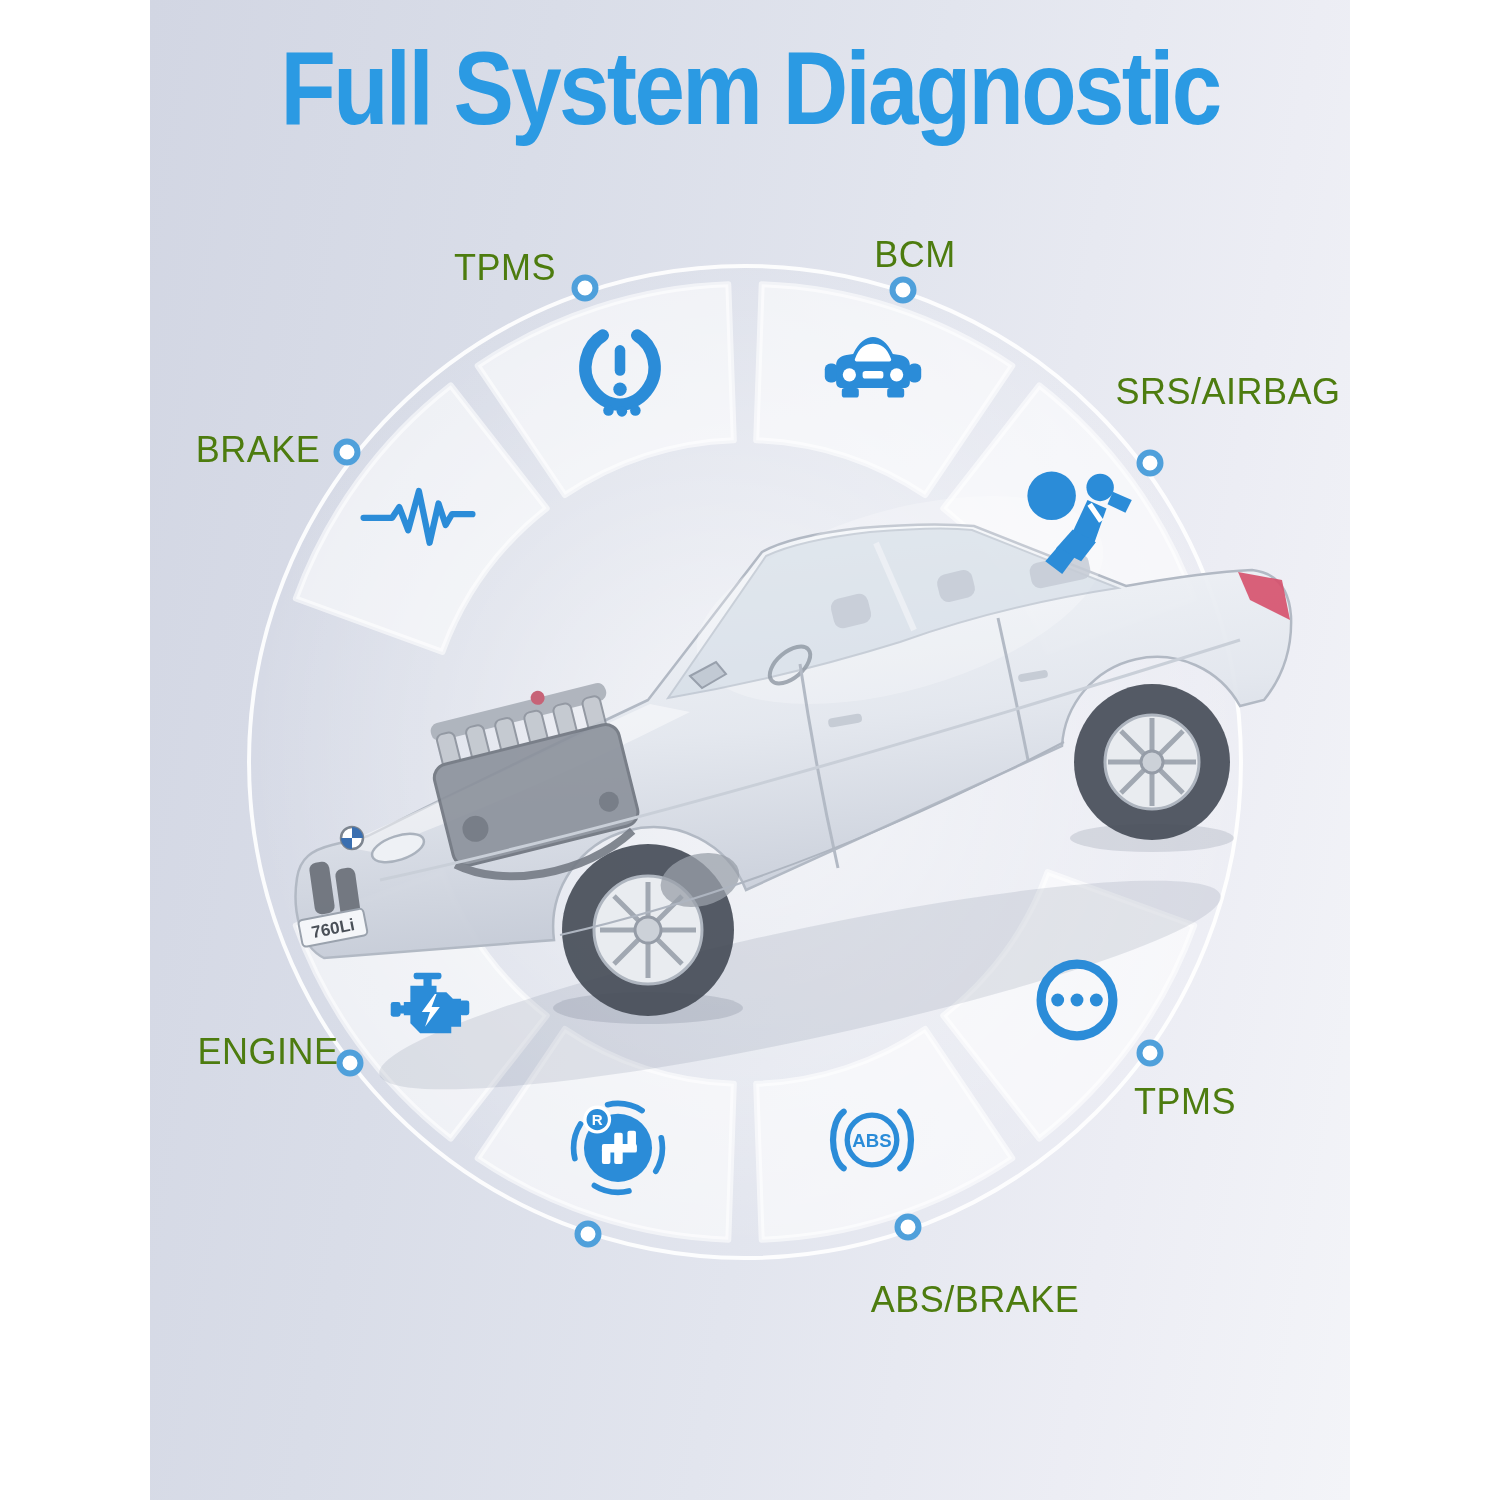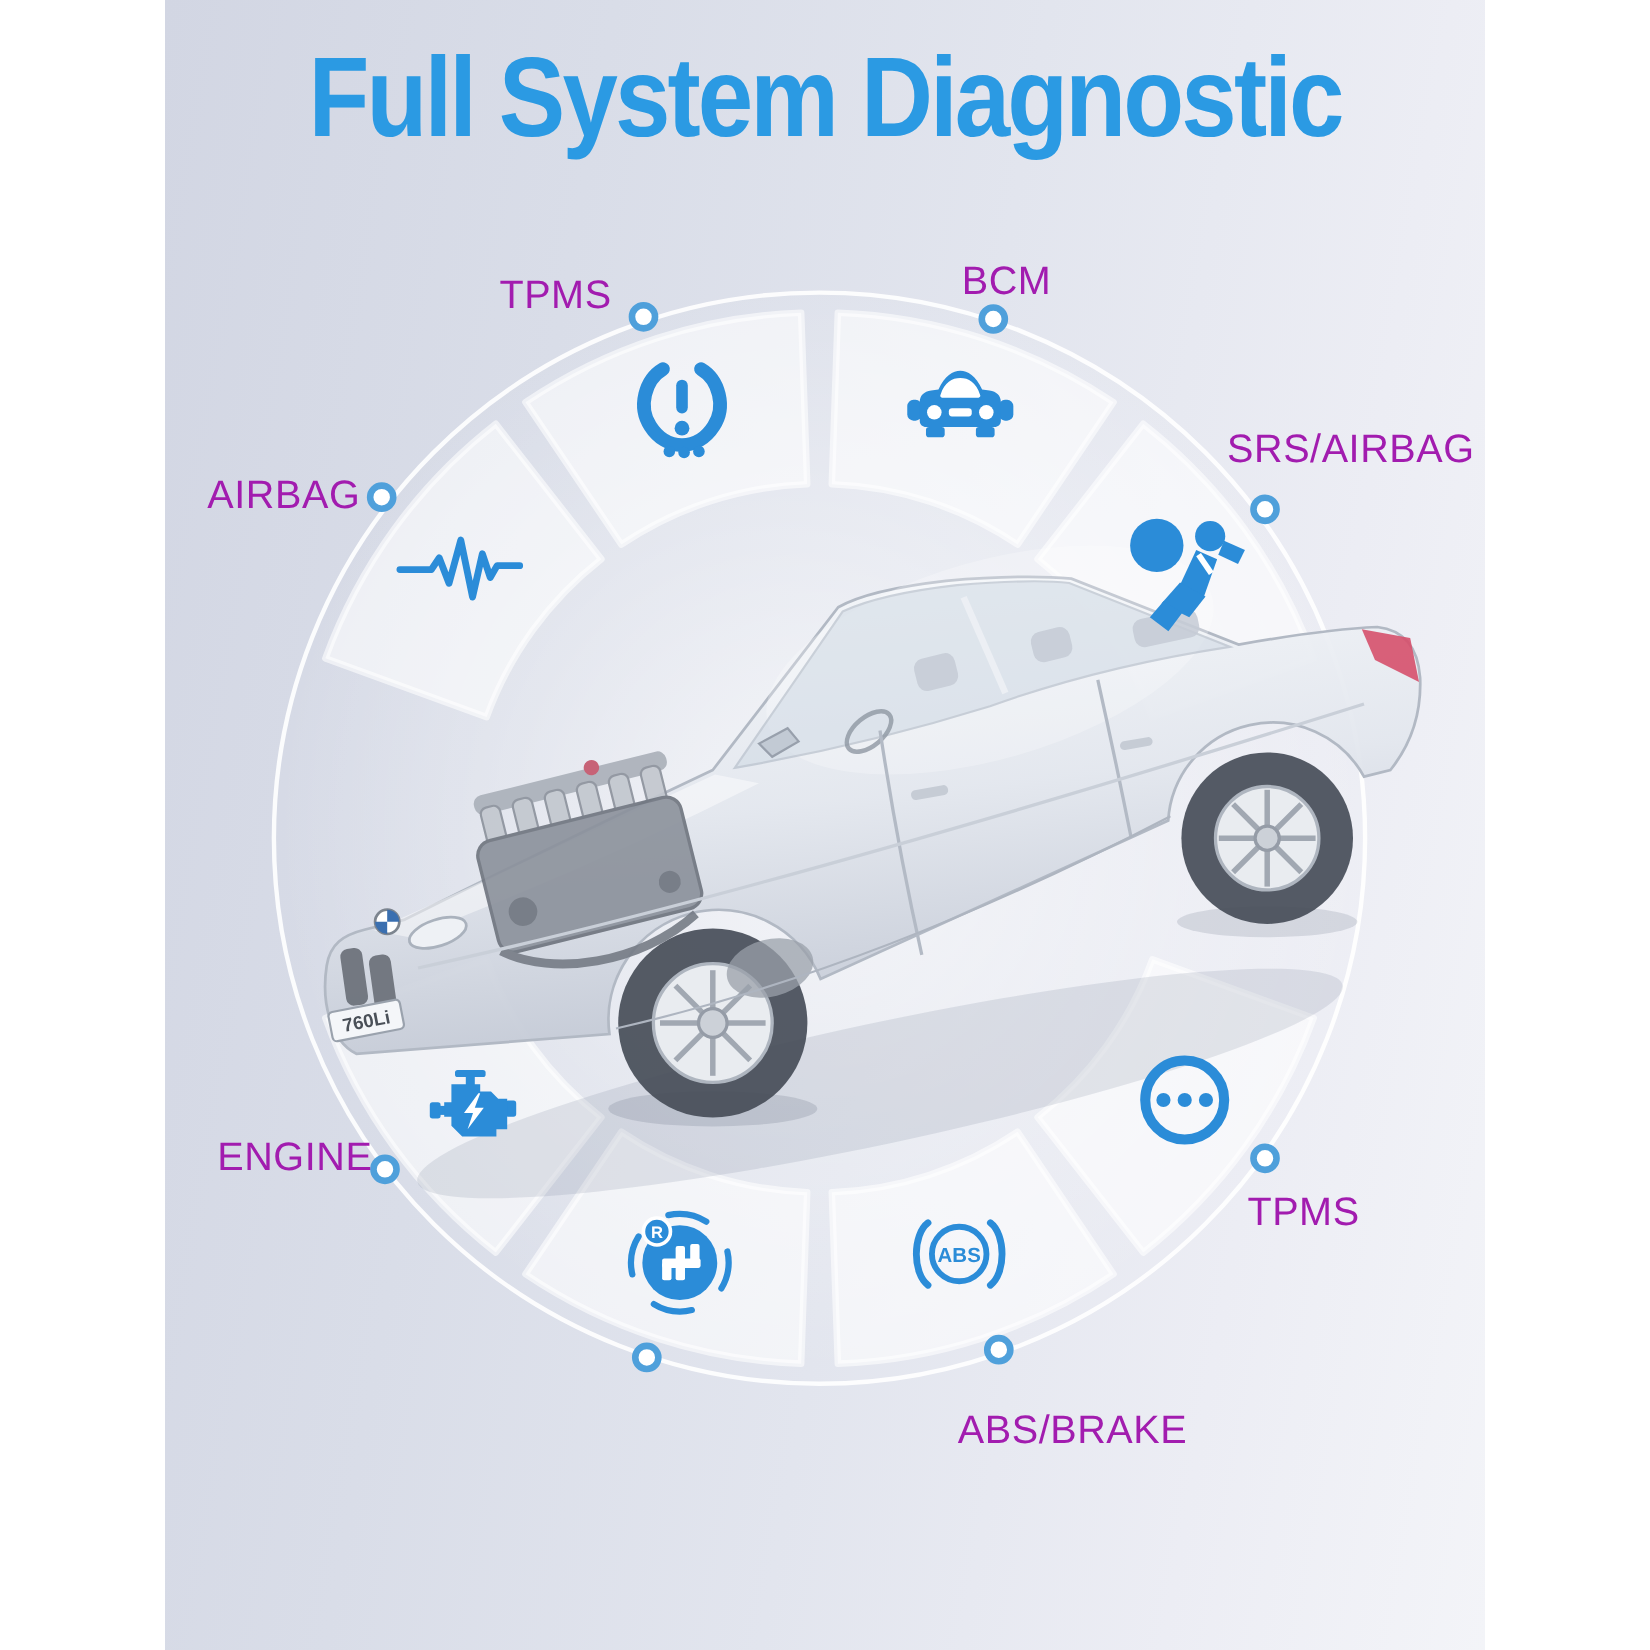--- a/index.html
+++ b/index.html
@@ -10,21 +10,21 @@
   .content::before{content:"";position:absolute;inset:0;
            background:radial-gradient(circle at 50% 50%, rgba(255,255,255,0.65) 0%, rgba(255,255,255,0) 52%);}
   .title{position:absolute;left:750px;top:30px;transform:translateX(-50%) scaleX(0.88);
          transform-origin:50% 0;white-space:nowrap;
          font-size:103px;font-weight:800;letter-spacing:-3px;color:#2B9AE3;z-index:6;}
   .ringsvg{position:absolute;left:0;top:0;z-index:1;}
   .icon{position:absolute;transform:translate(-50%,-50%);z-index:3;line-height:0;}
   .dot{position:absolute;width:15px;height:15px;background:#ffffff;border:6px solid #4FA0DB;
        border-radius:50%;transform:translate(-50%,-50%);box-sizing:content-box;z-index:4;}
   .label{position:absolute;transform:translate(-50%,-50%);white-space:nowrap;
-         font-size:36px;letter-spacing:0.5px;color:#a21caf;z-index:5;}
+         font-size:36px;letter-spacing:0.5px;color:#4d7c0f;z-index:5;}
   text{font-family:"Liberation Sans", sans-serif;}
 </style>
 </head>
 <body>
 
 <div class="stage">
   <div class="content"></div>
 
   <div class="title">Full System Diagnostic</div>
 
@@ -239,18 +239,18 @@
   <span class="dot" style="left:903px;top:290px"></span>
   <span class="dot" style="left:1150px;top:463px"></span>
   <span class="dot" style="left:347px;top:452px"></span>
   <span class="dot" style="left:350px;top:1063px"></span>
   <span class="dot" style="left:588px;top:1234px"></span>
   <span class="dot" style="left:908px;top:1227px"></span>
   <span class="dot" style="left:1150px;top:1053px"></span>
 
   <div class="label" style="left:505px;top:268px">TPMS</div>
   <div class="label" style="left:915px;top:255px">BCM</div>
-  <div class="label" style="left:1228px;top:408px">SRS/AIRBAG</div>
+  <div class="label" style="left:1228px;top:392px">SRS/AIRBAG</div>
   <div class="label" style="left:1185px;top:1102px">TPMS</div>
   <div class="label" style="left:975px;top:1300px">ABS/BRAKE</div>
   <div class="label" style="left:268px;top:1052px">ENGINE</div>
-  <div class="label" style="left:258px;top:450px">AIRBAG</div>
+  <div class="label" style="left:258px;top:450px">BRAKE</div>
 </div>
 
 </body></html>

